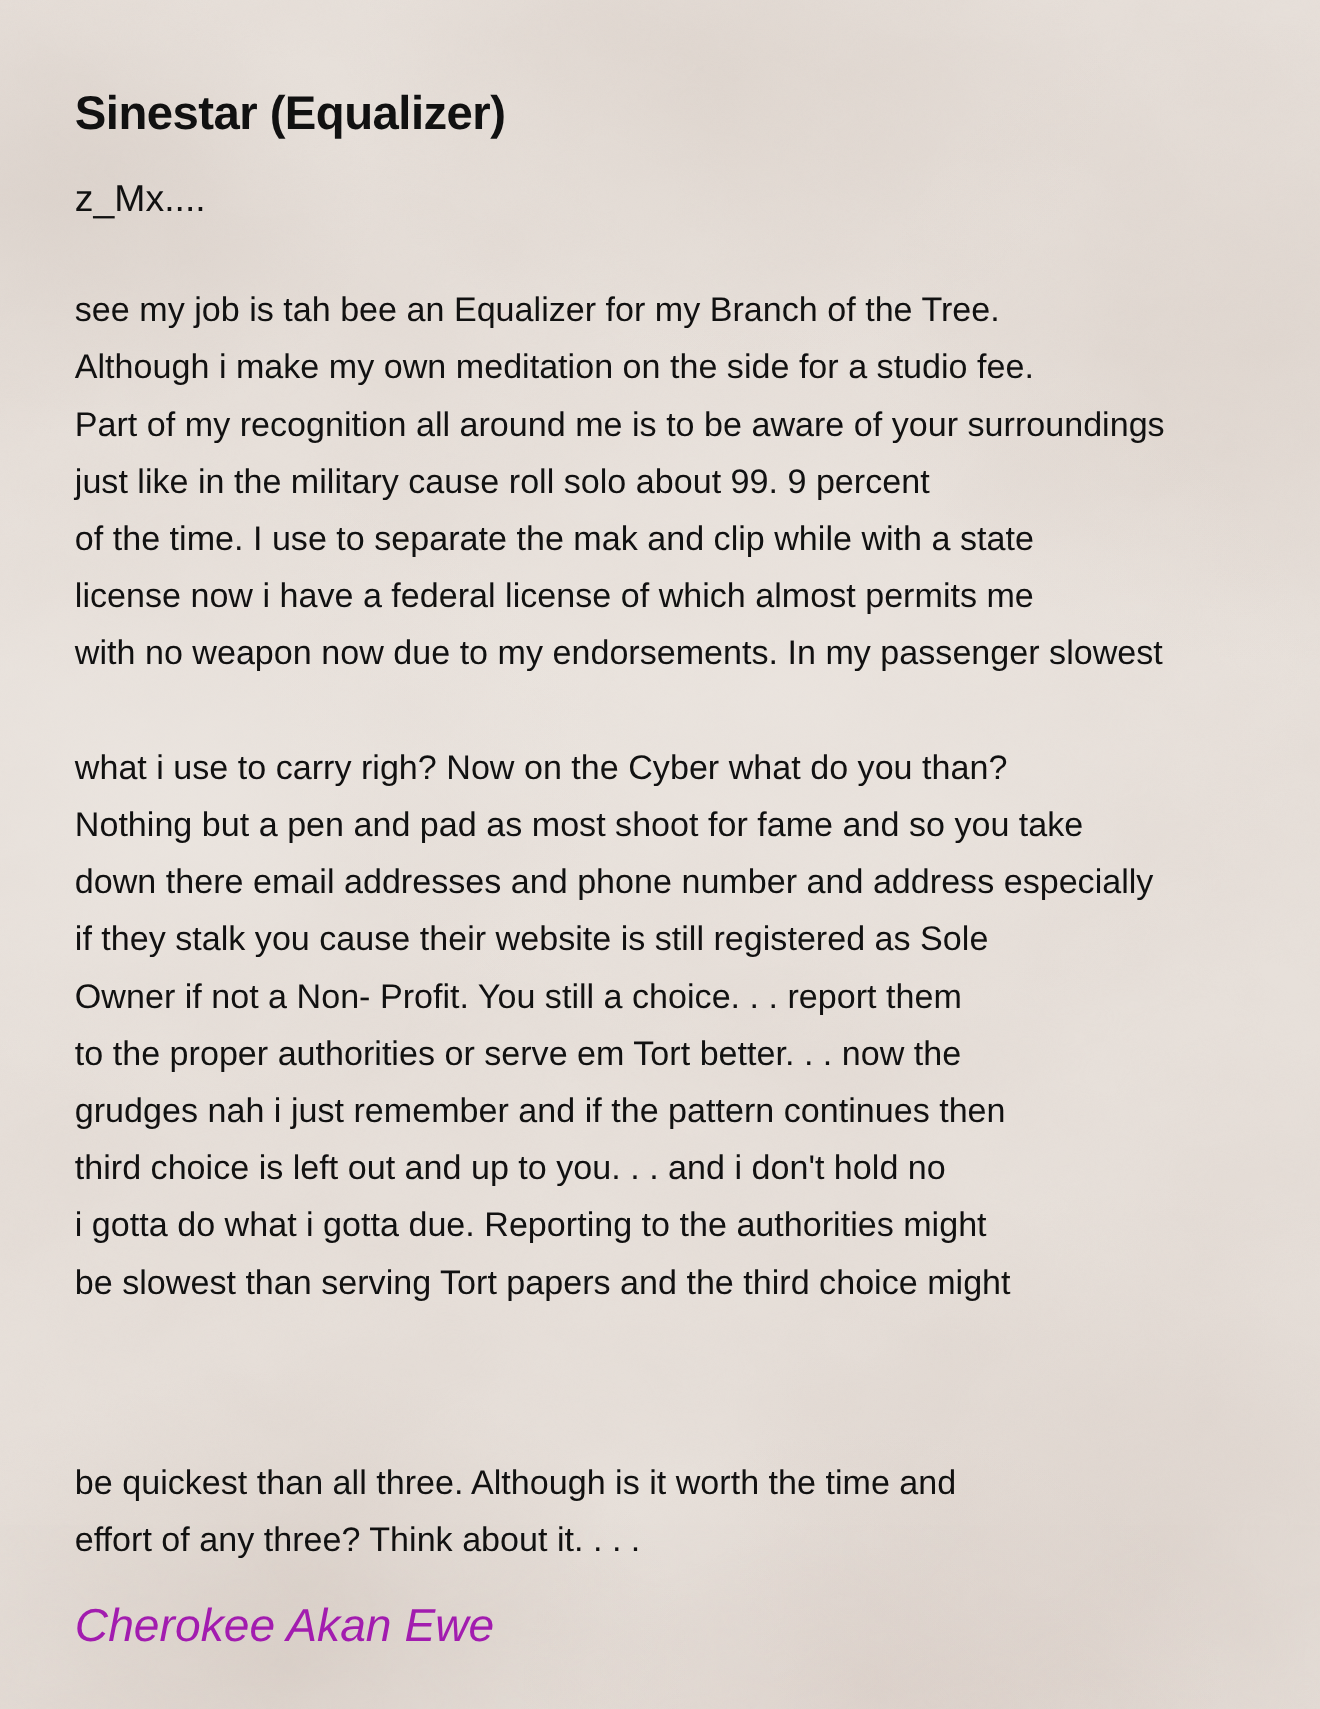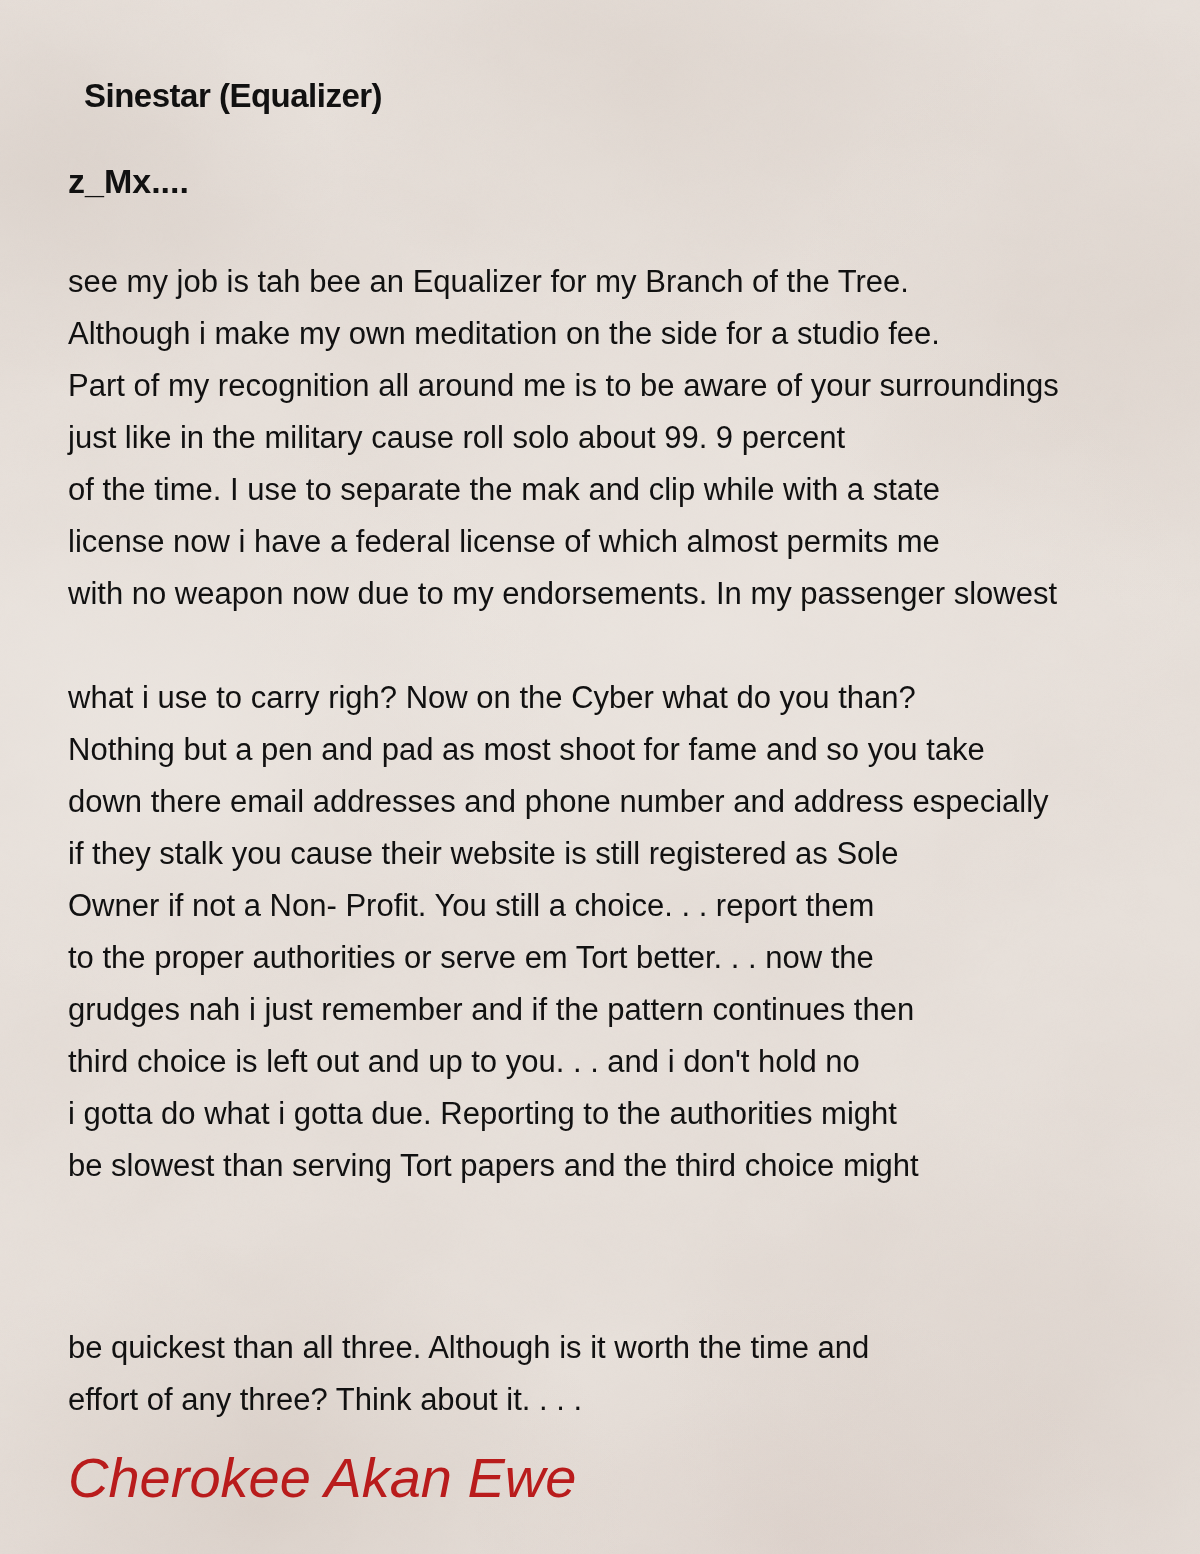--- a/index.html
+++ b/index.html
@@ -38,55 +38,54 @@
       radial-gradient(560px 460px at 88% 90%, rgba(180,160,150,0.16), rgba(180,160,150,0) 70%);
   }
   .content {
     position: absolute;
     inset: 0;
   }
   .poem-title {
     position: absolute;
     left: 68px;
     top: 48px;
-    font-size: 33px;
+    font-size: 43px;
     font-weight: bold;
     line-height: 52px;
     letter-spacing: -0.5px;
-    margin-left: 16px;
   }
   .poem-dedication {
     position: absolute;
     left: 68px;
     top: 160px;
     font-size: 34px;
-    font-weight: bold;
+    font-weight: normal;
     line-height: 42px;
   }
   .stanza {
     position: absolute;
     left: 68px;
     right: 10px;
     font-size: 31px;
     font-weight: normal;
     line-height: 52px;
     white-space: nowrap;
   }
   .stanza-1 { top: 256px; }
   .stanza-2 { top: 672px; }
   .stanza-3 { top: 1300px; margin-top: 22px; }
   .poem-author {
     position: absolute;
     left: 68px;
     top: 1452px;
-    font-size: 56px;
+    font-size: 42px;
     font-style: italic;
     font-weight: normal;
     line-height: 52px;
-    color: #b91c1c;
+    color: #a21caf;
   }
 </style>
 </head>
 <body>
 
 <svg class="texture-layer" width="1200" height="1554" viewBox="0 0 1200 1554" xmlns="http://www.w3.org/2000/svg" aria-hidden="true">
   <defs>
     <filter id="blotches" x="0" y="0" width="100%" height="100%">
       <feTurbulence type="fractalNoise" baseFrequency="0.0045 0.006" numOctaves="4" seed="11" result="big"></feTurbulence>
       <feColorMatrix in="big" type="matrix" values="0 0 0 0 0.705

